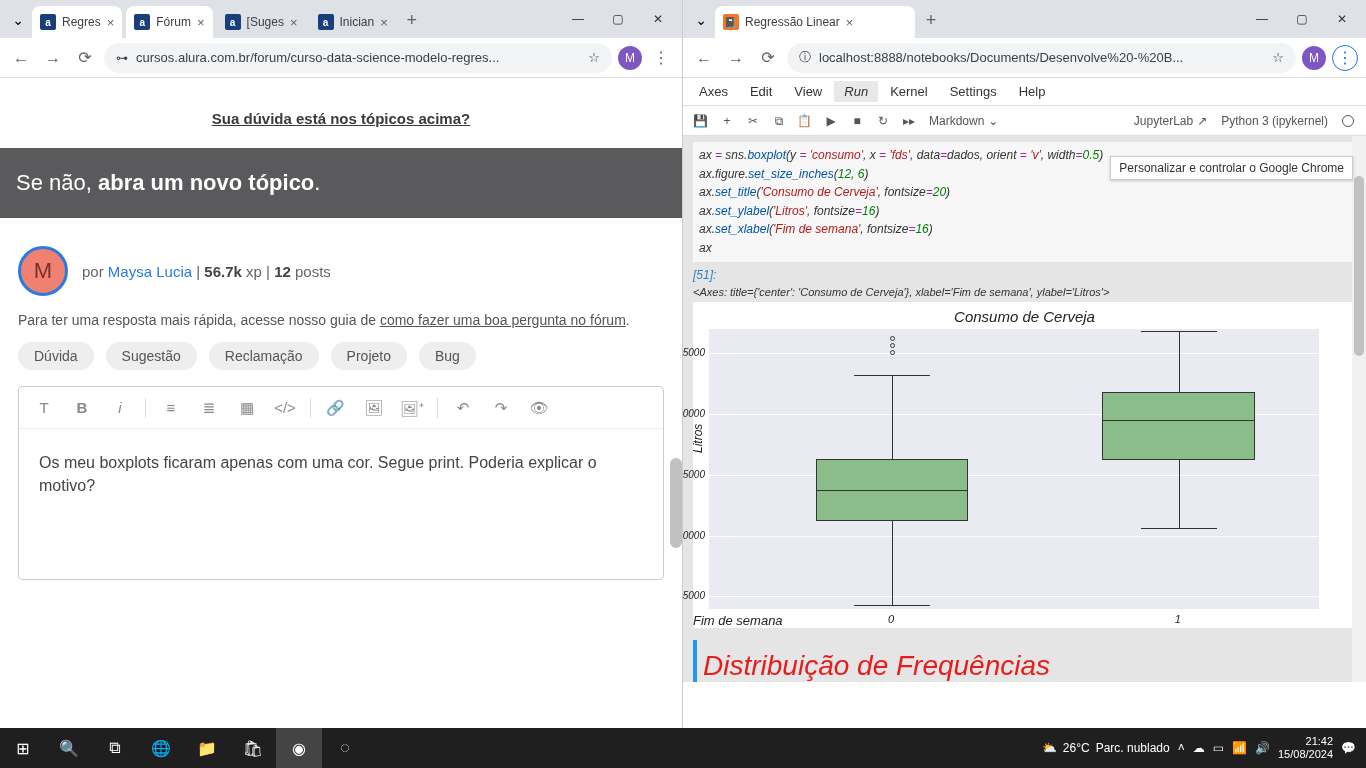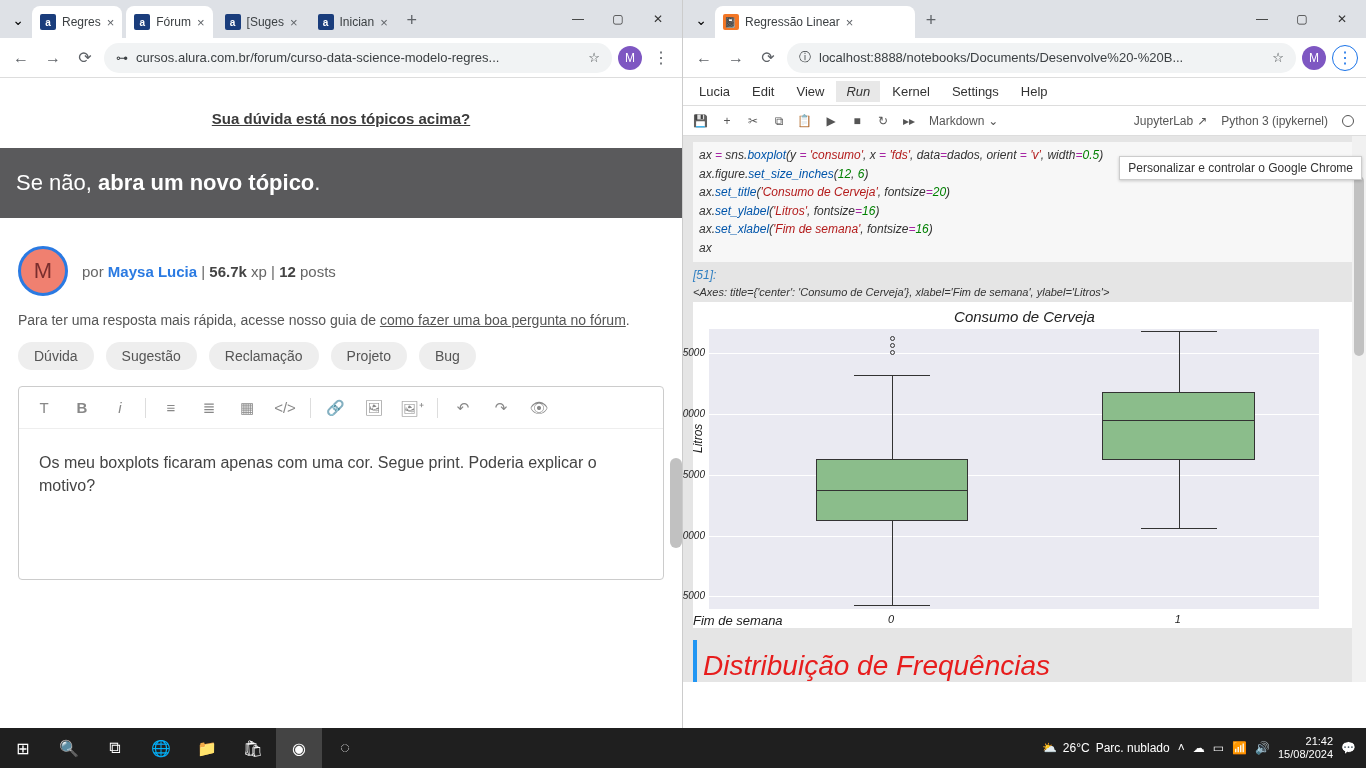--- a/index.html
+++ b/index.html
@@ -27,21 +27,21 @@
 .prof { width:24px; height:24px; background:#7e57c2; color:#fff; border-radius:50%; display:flex; align-items:center; justify-content:center; font-size:12px; font-weight:500; }
 .content { flex:1; overflow:hidden; position:relative; }
 .scroll-stub { position:absolute; right:0; top:380px; width:12px; height:90px; background:#c1c1c1; border-radius:6px; }
 .cta-link { text-align:center; padding:32px 12px 20px; }
 .cta-link a { color:#3b3b3b; font-weight:600; text-decoration:underline; font-size:15px; }
 .grayband { background:#5a5a5c; color:#fff; padding:22px 16px; font-size:22px; font-weight:300; }
 .grayband b { font-weight:700; }
 .userrow { display:flex; align-items:center; gap:14px; padding:28px 18px 10px; }
 .avatar { width:50px; height:50px; border-radius:50%; background:#f08070; border:3px solid #2a7ae2; display:flex; align-items:center; justify-content:center; font-size:22px; color:#7a2e2e; font-weight:500; }
 .userrow .meta { font-size:15px; color:#666; }
-.userrow .meta .nm { color:#2a7ae2; font-weight:700; }
+.userrow .meta .nm { color:#2a7ae2; font-weight:400; }
 .userrow .meta b { color:#444; font-weight:700; }
 .guide { padding:6px 18px 14px; font-size:14px; color:#555; }
 .guide a { color:#555; text-decoration:underline; }
 .title-in { margin:0 18px 12px; width:320px; height:36px; border:1px solid #888; padding:0 10px; font-size:14px; }
 .chips { display:flex; gap:12px; padding:0 18px 16px; }
 .chip { background:#eee; color:#555; padding:6px 16px; border-radius:18px; font-size:14px; }
 .editor { margin:0 18px; border:1px solid #ccc; border-radius:4px; }
 .etoolbar { height:42px; border-bottom:1px solid #eee; display:flex; align-items:center; padding:0 8px; gap:4px; }
 .etoolbar .eb { width:34px; height:30px; display:flex; align-items:center; justify-content:center; color:#888; font-size:15px; }
 .etoolbar .sep { width:1px; height:20px; background:#ddd; margin:0 4px; }
@@ -49,21 +49,21 @@
 
 .jmenu { height:28px; display:flex; align-items:center; padding:0 6px; gap:2px; font-size:13px; color:#333; border-bottom:1px solid #ddd; }
 .jmenu div { padding:3px 10px; }
 .jmenu .run { background:#e8e8e8;font-style:italic; }
 .jtool { height:30px; display:flex; align-items:center; padding:0 6px; gap:2px; font-size:12px; color:#555; border-bottom:1px solid #ddd; }
 .jtool .jt { width:24px; height:22px; display:flex; align-items:center; justify-content:center; }
 .jtool .mk { padding:0 6px; display:flex; align-items:center; gap:4px; }
 .jtool .spacer { flex:1; }
 .jtool .jr { padding:0 6px; display:flex; align-items:center; gap:4px; }
 .jtool .circ { width:12px; height:12px; border:1.5px solid #555; border-radius:50%; }
-.tooltip { position:absolute; right:4px; top:78px; background:#fff; border:1px solid #ccc; padding:4px 8px; font-size:12px; color:#333; box-shadow:0 1px 3px rgba(0,0,0,0.2); z-index:10; }
+.tooltip { position:absolute; right:13px; top:78px; background:#fff; border:1px solid #ccc; padding:4px 8px; font-size:12px; color:#333; box-shadow:0 1px 3px rgba(0,0,0,0.2); z-index:10; }
 .nb { flex:1; overflow:hidden; background:#e5e5e5; font-family:Menlo,Consolas,monospace; font-size:12px; padding:6px 10px 0 10px; position:relative;font-style:italic; }
 .code { white-space:pre; color:#333; line-height:1.55; background:#f7f7f7; padding:4px 6px; }
 .code .fn { color:#0055aa; }
 .code .st { color:#b31b1b; }
 .code .nm2 { color:#008000; }
 .code .op { color:#a626a4; }
 .prompt { color:#307fc1; padding:6px 0 2px; }
 .outtxt { white-space:pre; color:#333; padding:2px 0 4px; font-size:11px; }
 .chart { background:#fff; padding:4px 0 0 0; }
 .chart-title { text-align:center; font-family:Arial; font-size:15px; color:#222; padding:2px 0 4px; }
@@ -211,21 +211,21 @@
         <span class="lock">ⓘ</span>
         <span class="url">localhost:8888/notebooks/Documents/Desenvolve%20-%20B...</span>
         <span>☆</span>
       </div>
       <div class="prof">M</div>
       <div class="nbtn" style="border:1.5px solid #1a73e8;border-radius:50%;color:#1a73e8">⋮</div>
     </div>
     <div class="content" style="position:relative">
       <div class="tooltip">Personalizar e controlar o Google Chrome</div>
       <div class="jmenu">
-        <div>Lucia</div>
+        <div>Axes</div>
         <div>Edit</div>
         <div>View</div>
         <div class="run">Run</div>
         <div>Kernel</div>
         <div>Settings</div>
         <div>Help</div>
       </div>
       <div class="jtool">
         <div class="jt">💾</div>
         <div class="jt">+</div>

